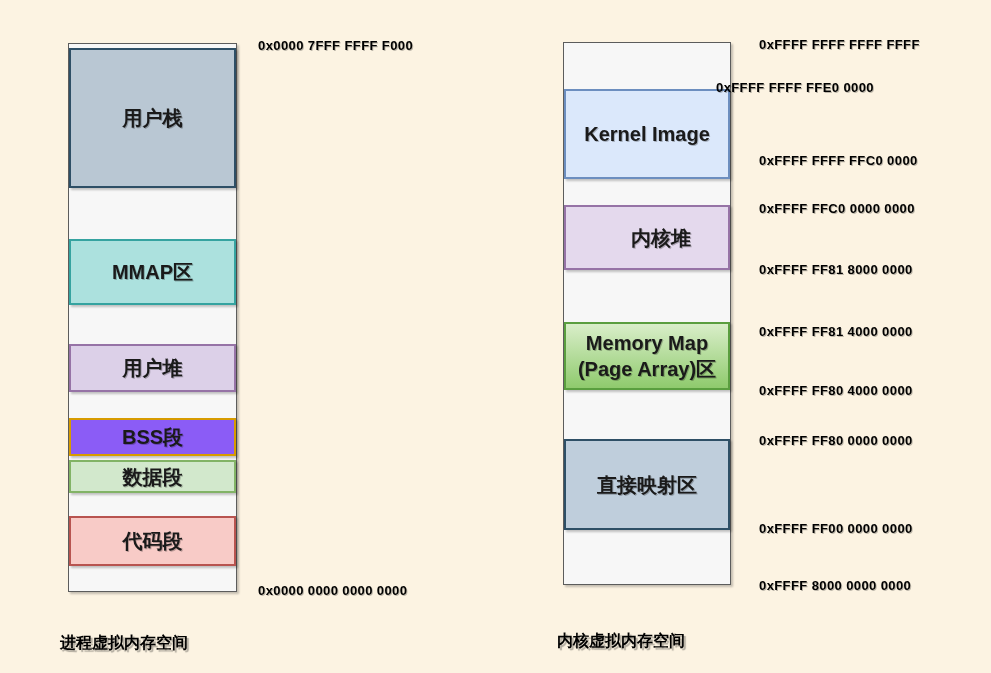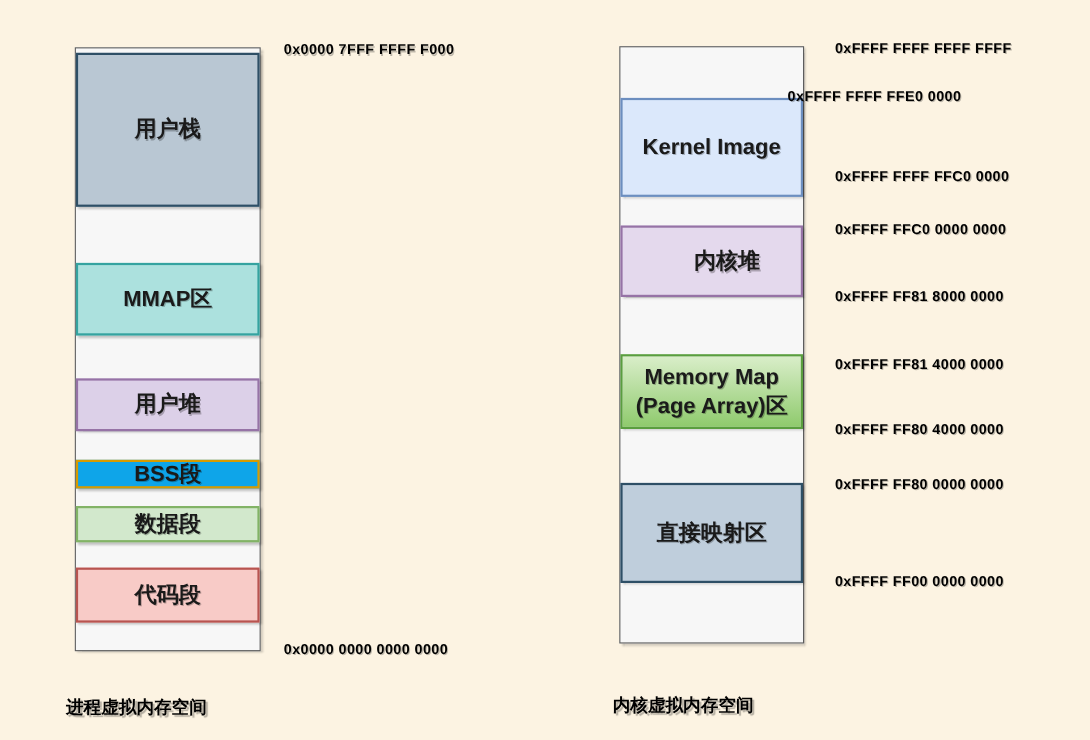--- a/index.html
+++ b/index.html
@@ -71,21 +71,21 @@
   <div class="memory-column" style="left: 68px; top: 43px; width: 169px; height: 549px; background: rgb(247, 247, 247); border-color: rgb(92, 92, 92);">
       <div class="segment" style="top: 4px; height: 140px; background: rgb(185, 199, 211); border-color: rgb(46, 79, 102);">
         <span class="segment-label">用户栈</span>
       </div>
       <div class="segment" style="top: 195px; height: 66px; background: rgb(172, 225, 222); border-color: rgb(53, 163, 160);">
         <span class="segment-label">MMAP区</span>
       </div>
       <div class="segment" style="top: 300px; height: 48px; background: rgb(220, 208, 232); border-color: rgb(150, 115, 166);">
         <span class="segment-label">用户堆</span>
       </div>
-      <div class="segment" style="top: 374px; height: 26px; background: #0ea5e9; border-color: rgb(215, 155, 0);">
+      <div class="segment" style="top: 374px; height: 38px; background: #8b5cf6; border-color: rgb(215, 155, 0);">
         <span class="segment-label">BSS段</span>
       </div>
       <div class="segment" style="top: 416px; height: 33px; background: rgb(210, 232, 204); border-color: rgb(130, 179, 102);">
         <span class="segment-label">数据段</span>
       </div>
       <div class="segment" style="top: 472px; height: 50px; background: rgb(248, 203, 199); border-color: rgb(184, 84, 80);">
         <span class="segment-label">代码段</span>
       </div>
     </div>
   <div class="memory-column" style="left: 563px; top: 42px; width: 168px; height: 543px; background: rgb(247, 247, 247); border-color: rgb(92, 92, 92);">
@@ -109,13 +109,14 @@
     <div class="address" style="left: 258px; top: 590px;">0x0000 0000 0000 0000</div>
     <div class="address" style="left: 759px; top: 44px;">0xFFFF FFFF FFFF FFFF</div>
     <div class="address" style="left: 716px; top: 87px;">0xFFFF FFFF FFE0 0000</div>
     <div class="address" style="left: 759px; top: 160px;">0xFFFF FFFF FFC0 0000</div>
     <div class="address" style="left: 759px; top: 208px;">0xFFFF FFC0 0000 0000</div>
     <div class="address" style="left: 759px; top: 269px;">0xFFFF FF81 8000 0000</div>
     <div class="address" style="left: 759px; top: 331px;">0xFFFF FF81 4000 0000</div>
     <div class="address" style="left: 759px; top: 390px;">0xFFFF FF80 4000 0000</div>
     <div class="address" style="left: 759px; top: 440px;">0xFFFF FF80 0000 0000</div>
     <div class="address" style="left: 759px; top: 528px;">0xFFFF FF00 0000 0000</div>
+    <div class="address" style="left: 759px; top: 585px;">0xFFFF 8000 0000 0000</div>
   </div>
 
 </body></html>

